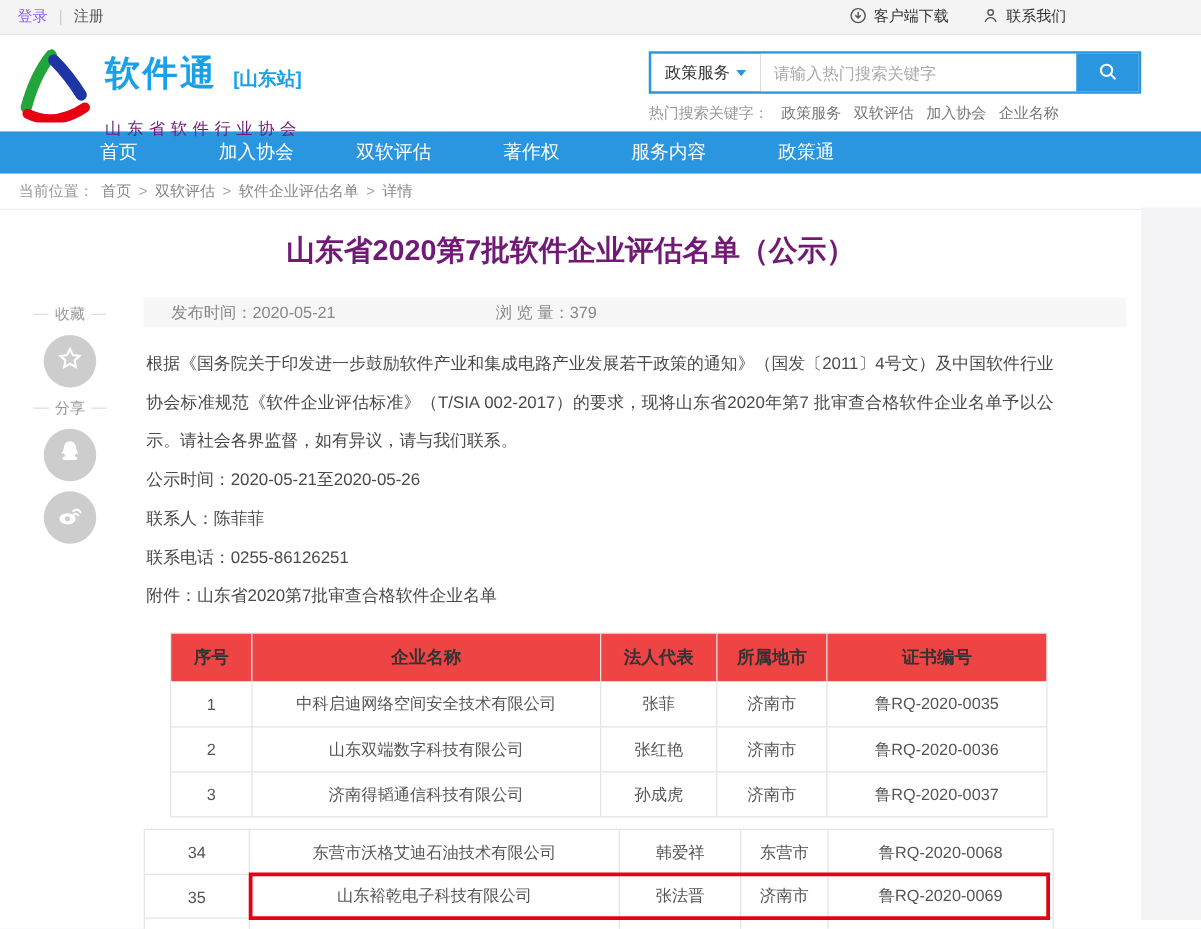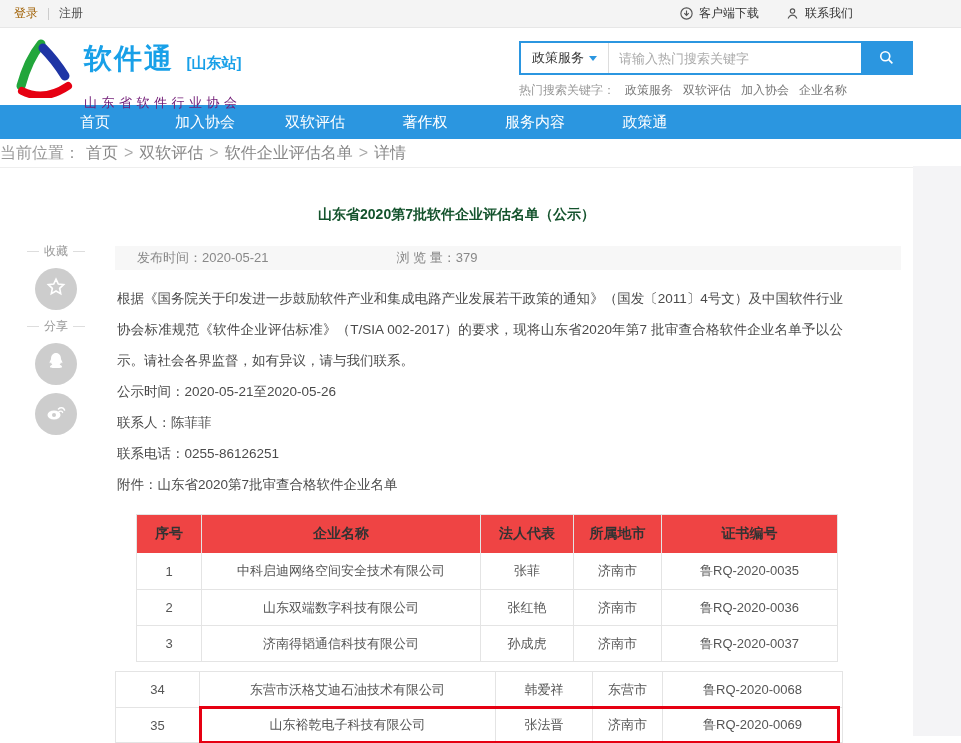--- a/index.html
+++ b/index.html
@@ -6,25 +6,25 @@
   html,body { width:961px; height:743px; overflow:hidden; background:#f4f4f6; }
   body { font-family:"Liberation Sans","DejaVu Sans",sans-serif; }
   .page { position:relative; width:961px; height:743px; background:#fff; }
   .right-bg { position:absolute; right:0; top:166px; width:48px; height:570px; background:#f4f4f6; }
 
   
   .topbar { height:28px; background:#f4f4f4; border-bottom:1px solid #e7e7e7;
             display:flex; align-items:center; justify-content:space-between;
             padding:0 108px 0 14px; font-size:12px; color:#555; }
   .topbar-left { display:flex; align-items:center; }
-  .login { color:#a16207; cursor:pointer; }
+  .login { color:#8b5cf6; cursor:pointer; }
   .tdivider { width:1px; height:12px; background:#ccc; margin:0 10px; }
   .register { color:#555; cursor:pointer; }
   .topbar-right { display:flex; align-items:center; gap:26px; }
-  .top-link { display:flex; align-items:center; gap:5px; color:#333; cursor:pointer; }
+  .top-link { display:flex; align-items:flex-start; gap:5px; color:#333; cursor:pointer; }
   .top-link svg { display:block; }
 
   
   .header { position:relative; height:77px; background:#fff; }
   .logo { position:absolute; left:10px; top:8px; }
   .brand { position:absolute; left:84px; top:12px; }
   .brand-line { display:flex; align-items:baseline;justify-content:space-between; }
   .brand-name { font-size:28px; font-weight:bold; color:#18a0e8; letter-spacing:2px; }
   .brand-station { font-size:15px; font-weight:bold; color:#18a0e8; margin-left:2px; }
   .brand-sub { font-size:13px; color:#701a75; letter-spacing:4.5px; margin-top:16px; font-weight:normal; }
@@ -41,27 +41,27 @@
                 justify-content:center; cursor:pointer; }
   .hot-line { margin-top:7px; font-size:12px; color:#999; display:flex; gap:10px; white-space:nowrap; }
   .hot-line .hot-label { color:#999; }
   .hot-line .hot-kw { color:#777; cursor:pointer; }
 
   
   .nav { height:34px; background:#2b96e0; display:flex; padding-left:40px; }
   .nav .nav-item { width:110px; text-align:center; line-height:34px; color:#fff; font-size:15px; cursor:pointer; }
 
   
-  .breadcrumb { height:29px; line-height:28px; font-size:16px; color:#999; padding-left:0;
+  .breadcrumb { height:29px; line-height:28px; font-size:12px; color:#999; padding-left:15px;
                 border-bottom:1px solid #eee; background:#fff; display:flex; gap:6px; align-items:center; }
   .breadcrumb .crumb { color:#888; cursor:pointer; }
   .breadcrumb .sep { color:#aaa; }
 
   
-  .title { width:913px; text-align:center; margin-top:38px; font-size:14px; font-weight:bold; color:#14532d; }
+  .title { width:913px; text-align:center; margin-top:17px; font-size:23px; font-weight:bold; color:#701a75; }
   .meta { margin:22px 0 0 115px; width:786px; height:24px; background:#f7f7f7; display:flex;
           align-items:center; font-size:13px; color:#888; padding-left:22px; }
   .meta .views { margin-left:128px; }
   .article { margin:13px 0 0 117px; width:726px; font-size:13.5px; color:#4a4a4a;
              line-height:31px; text-align:justify; }
   .article p { margin:0; }
 
   
   .side-tools { position:absolute; left:27px; top:237px; width:58px; text-align:center; }
   .tool-label { display:flex; align-items:center; gap:5px; color:#999; font-size:12px; margin:6px 0; }

